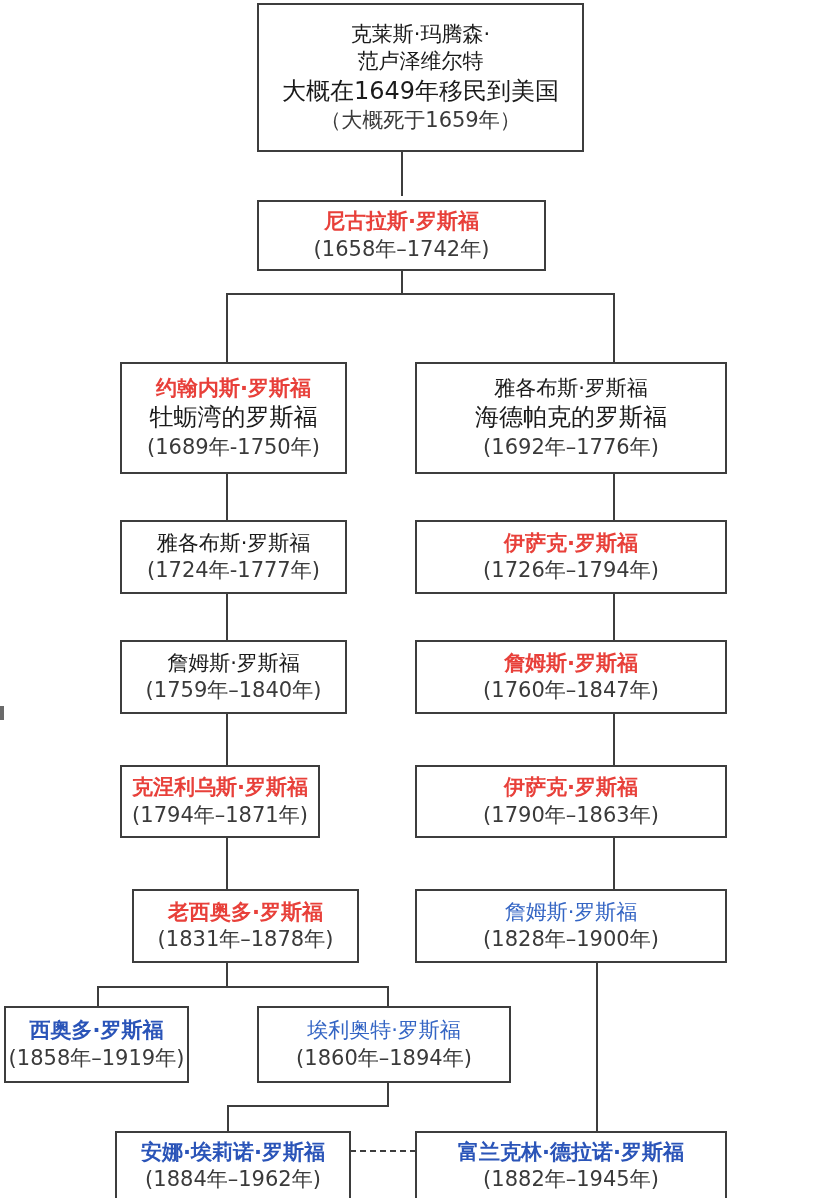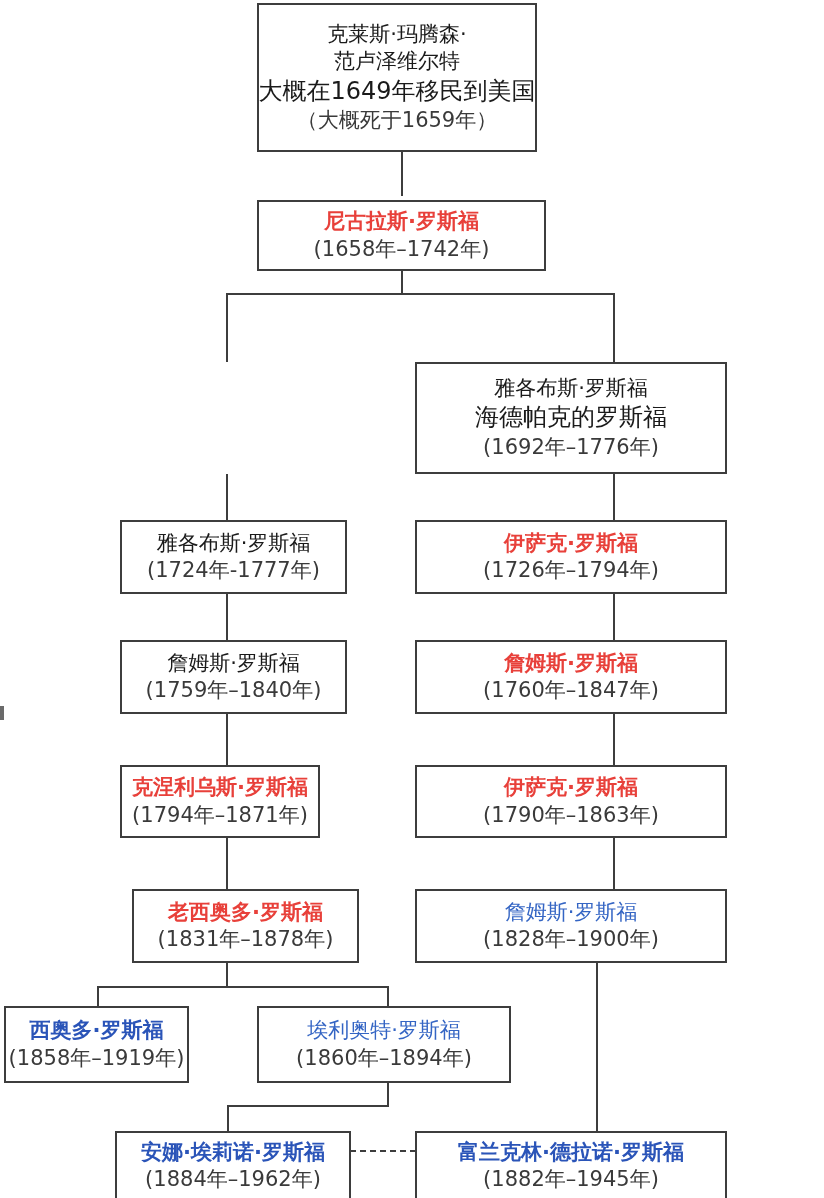--- a/index.html
+++ b/index.html
@@ -103,32 +103,37 @@
   <div class="ln ln-v" style="left:596px; top:963px; height:168px;"></div>
 
   <div class="ln ln-v" style="left:387px; top:1083px; height:24px;"></div>
   <div class="ln ln-h" style="left:227px; top:1105px; width:162px;"></div>
   <div class="ln ln-v" style="left:227px; top:1105px; height:26px;"></div>
 
   <div class="dashed" style="left:350px; top:1150px; width:66px;"></div>
 
   <div class="speck" style="left:0px; top:706px; width:4px; height:14px;"></div>
 
-  <div class="node" style="left:257px; top:3px; width:280px; height:149px;">
+  <div class="node" style="left:257px; top:3px; width:327px; height:149px;">
     <span class="nm c-black">克莱斯·玛腾森·</span>
     <span class="nm c-black">范卢泽维尔特</span>
     <span class="sub">大概在1649年移民到美国</span>
     <span class="dt">（大概死于1659年）</span>
   </div>
 
   <div class="node" style="left:257px; top:200px; width:289px; height:71px;">
     <span class="nm c-red">尼古拉斯·罗斯福</span>
     <span class="dt">(1658年–1742年)</span>
   </div>
 
+  <div class="node" style="left:120px; top:362px; width:227px; height:112px;">
+    <span class="nm c-red">约翰内斯·罗斯福</span>
+    <span class="sub">牡蛎湾的罗斯福</span>
+    <span class="dt">(1689年-1750年)</span>
+  </div>
 
   <div class="node" style="left:415px; top:362px; width:312px; height:112px;">
     <span class="nm c-black">雅各布斯·罗斯福</span>
     <span class="sub">海德帕克的罗斯福</span>
     <span class="dt">(1692年–1776年)</span>
   </div>
 
   <div class="node" style="left:120px; top:520px; width:227px; height:74px;">
     <span class="nm c-black">雅各布斯·罗斯福</span>
     <span class="dt">(1724年-1777年)</span>

